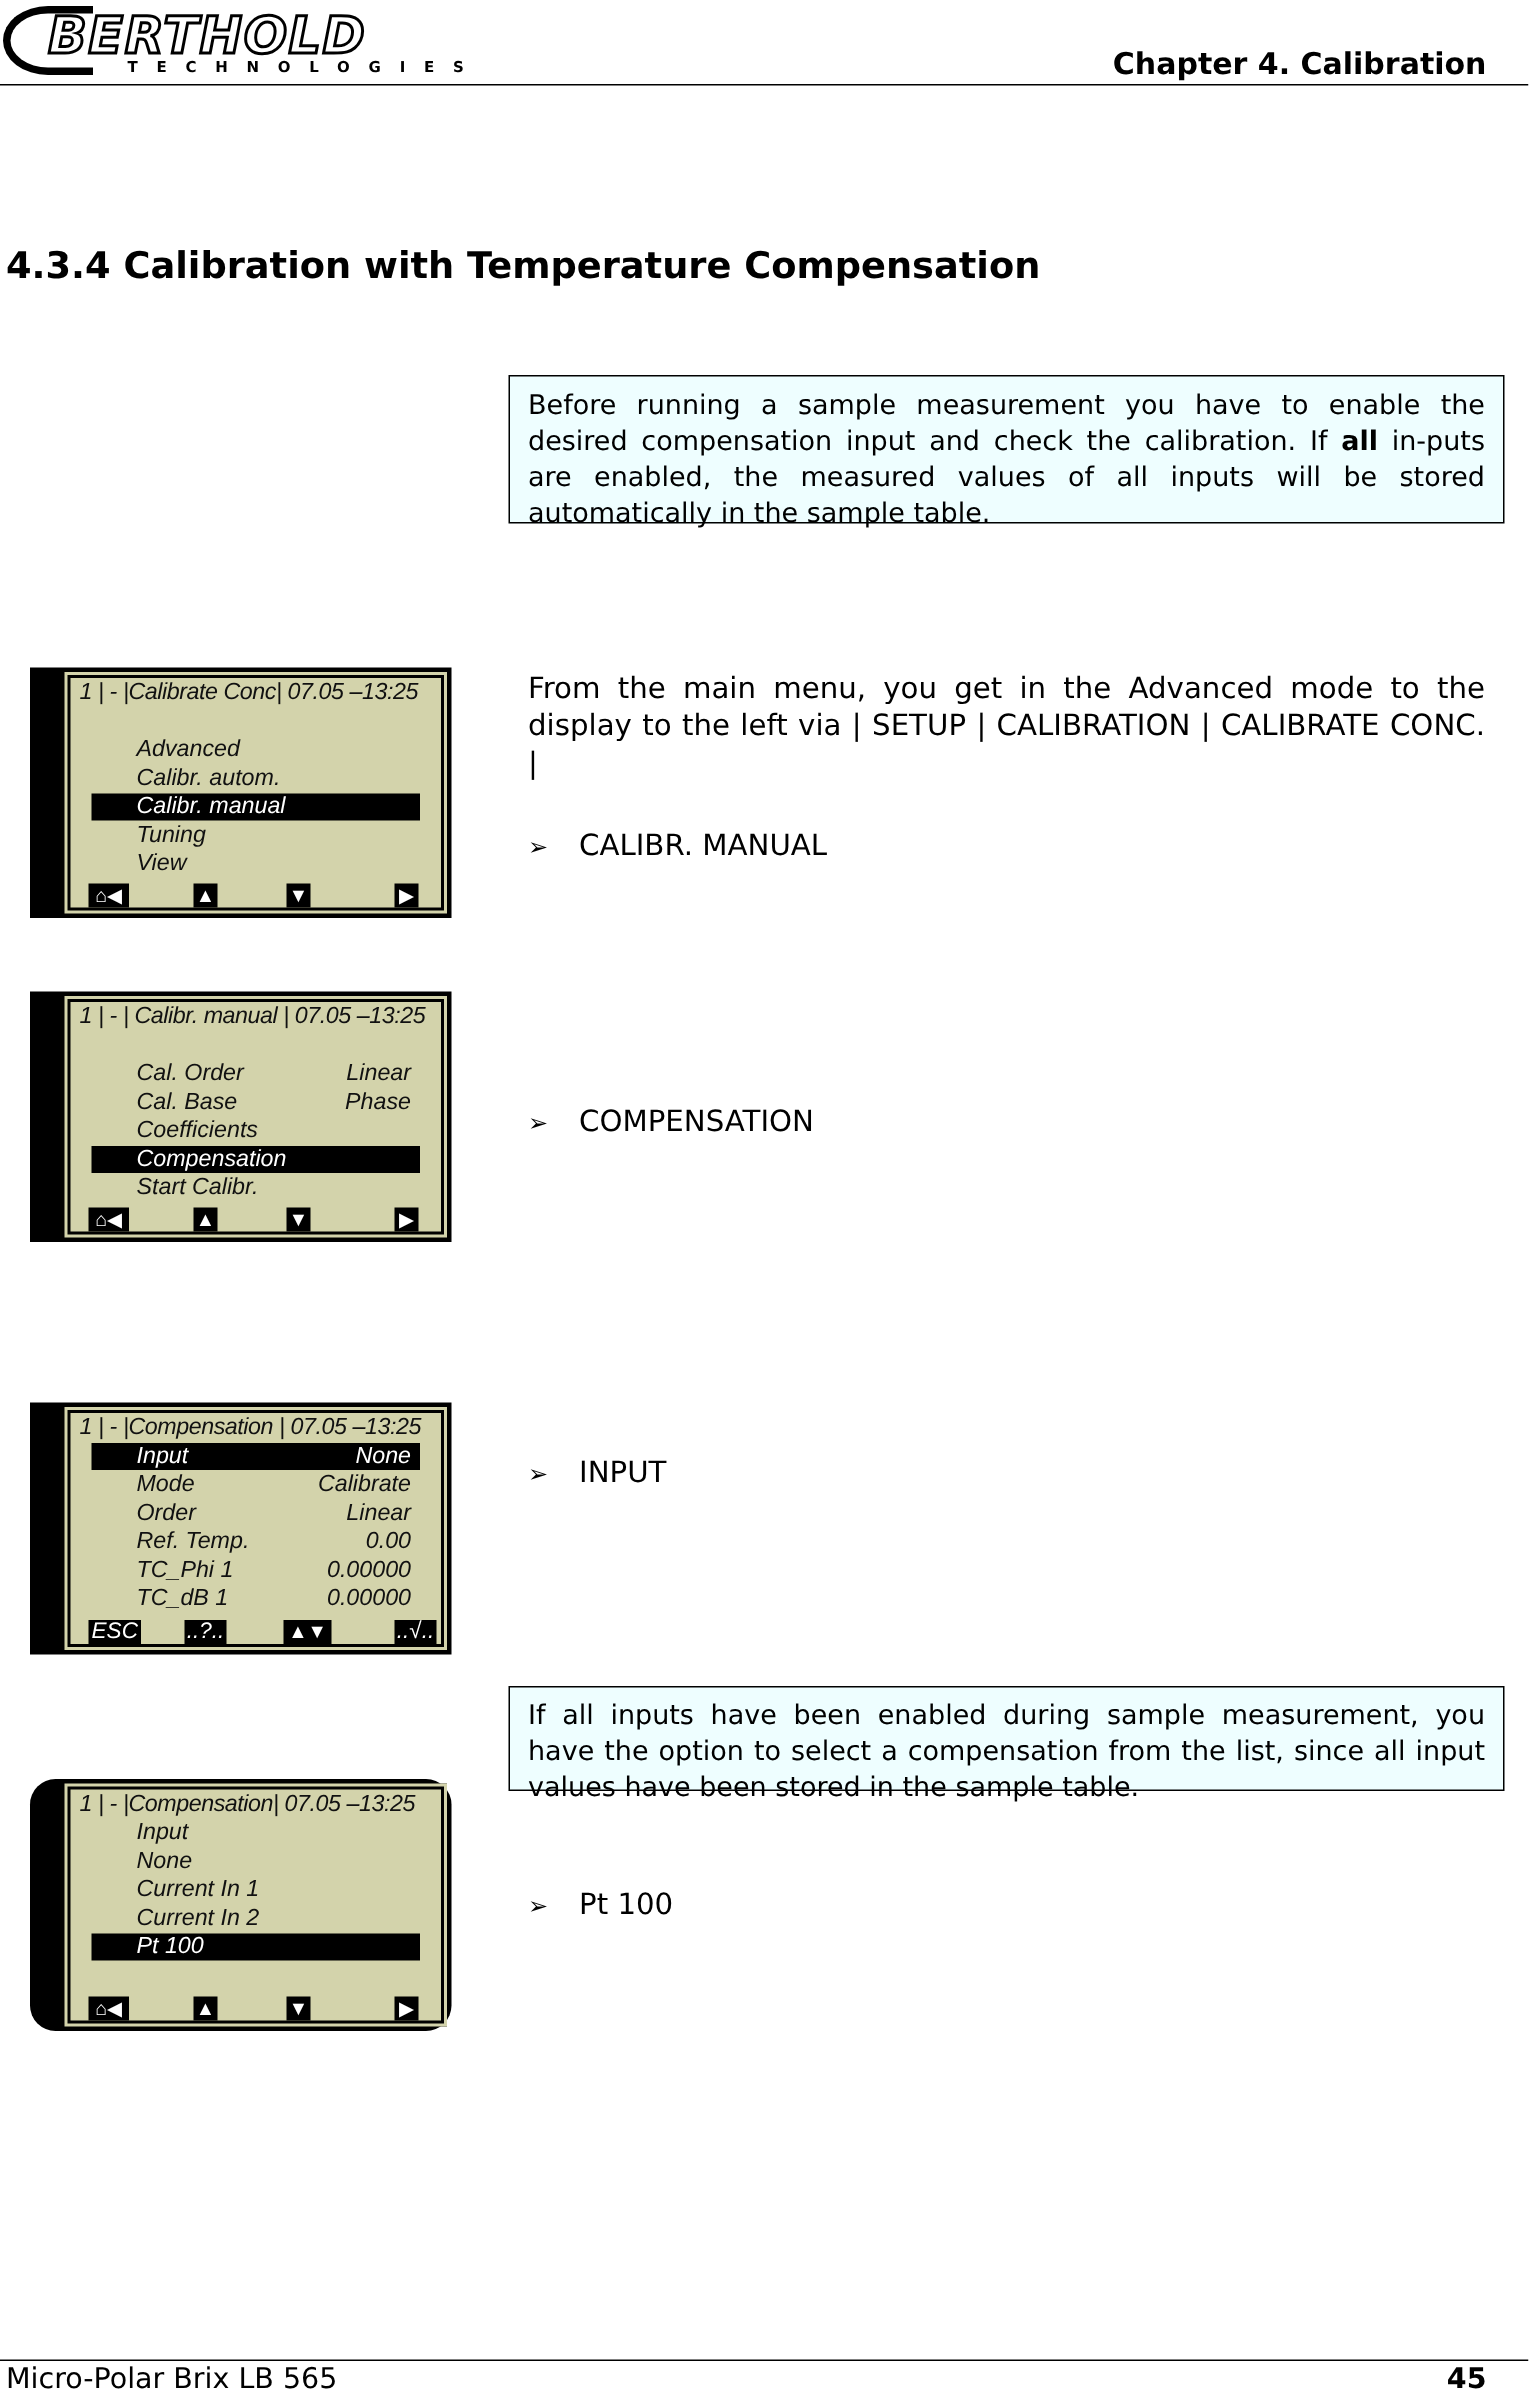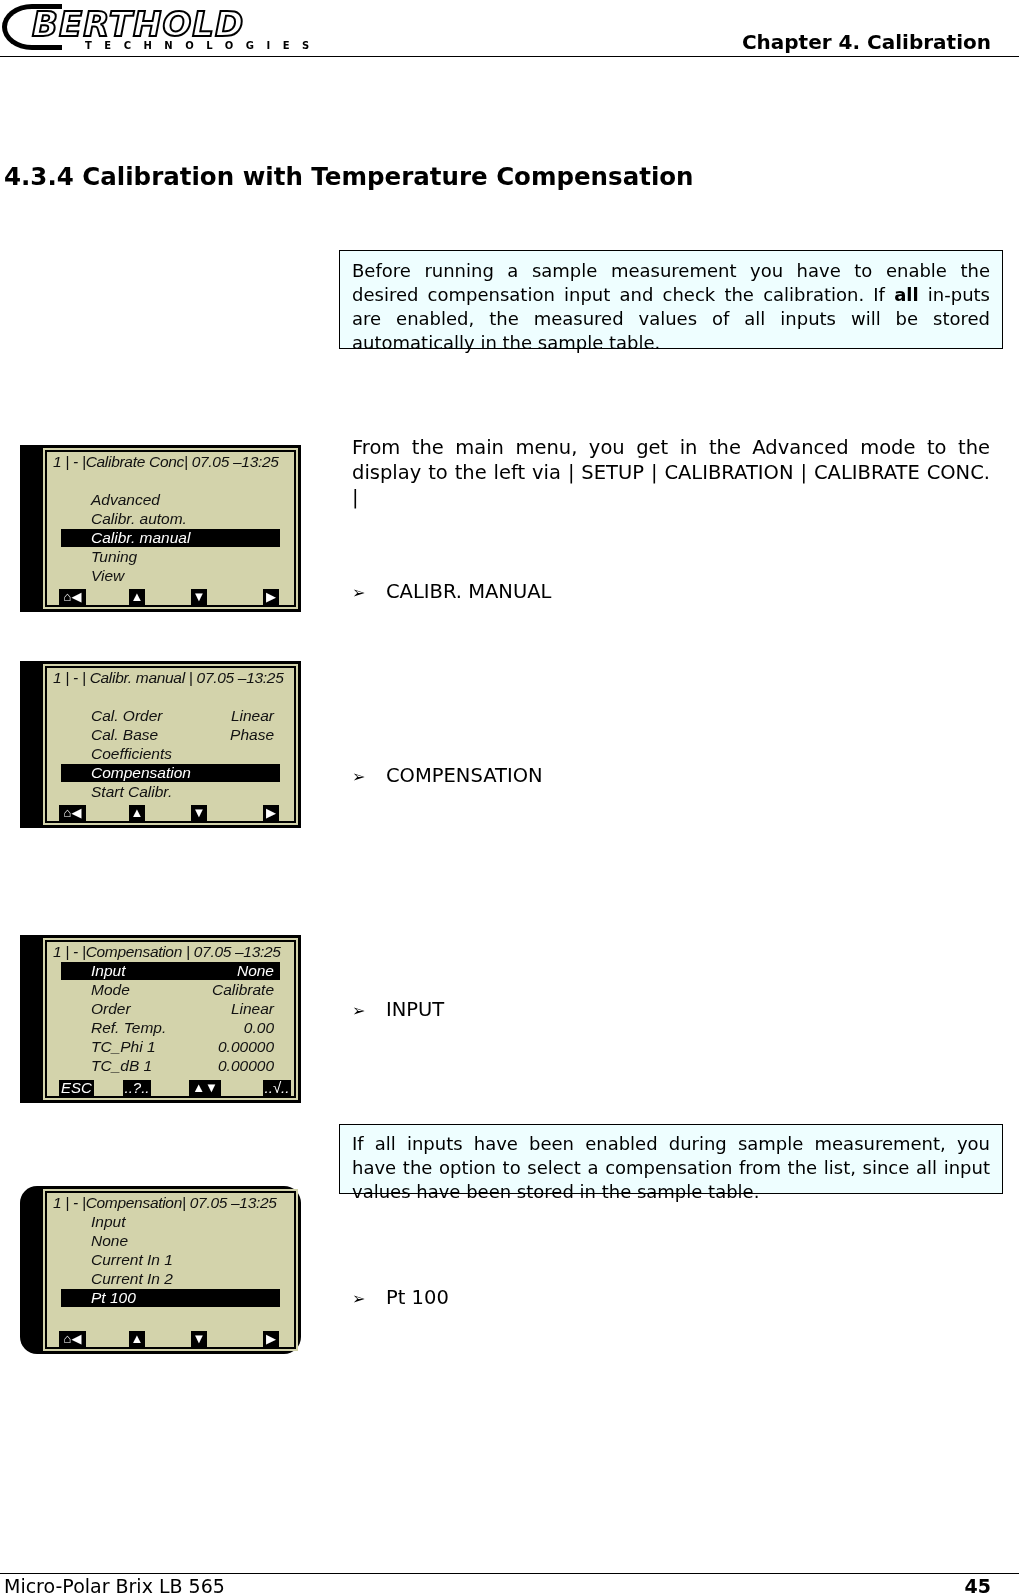--- a/index.html
+++ b/index.html
@@ -22,23 +22,23 @@
   .section-title { position: absolute; left: 4px; top: 162px; font-weight: bold; font-size: 24.5px; }
 
   
   .note { position: absolute; background: #eefeff; border: 1.5px solid #000; box-sizing: border-box;
           padding: 8px 12px 7px 12px; font-size: 18px; line-height: 24px; text-align: justify; }
   .note b { font-weight: bold; }
   .note1 { left: 339px; top: 250px; width: 664px; height: 99px; }
   .note2 { left: 339px; top: 1124px; width: 664px; height: 70px; padding-top: 7px; }
 
   
-  .para { position: absolute; left: 352px; top: 435px; width: 638px; font-size: 19.5px; line-height: 25px;
+  .para { position: absolute; left: 352px; top: 446px; width: 638px; font-size: 19.5px; line-height: 25px;
           text-align: justify; text-align-last: left; }
-  .bullet { position: absolute; left: 352px; font-size: 19.5px; line-height: 24px; margin-top: 28px; }
+  .bullet { position: absolute; left: 352px; font-size: 19.5px; line-height: 24px; }
   .bullet .arrow { display: inline-block; width: 34px; font-size: 16px; }
 
   
   .lcd { position: absolute; left: 20px; width: 281px; background: #000; box-sizing: border-box;
          padding: 3px; }
   .lcd-inner { border: 2px solid #d3d3ab; background: #000; height: 100%; box-sizing: border-box; padding: 2px; margin-left: 20px; }
   .lcd-screen { background: #d3d3ab; height: 100%; position: relative; box-sizing: border-box;
                 font-family: "Liberation Sans", sans-serif; font-style: italic; font-size: 15.5px; color: #111; }
   .lcd-head { position: absolute; left: 6px; top: 1px; white-space: nowrap; letter-spacing: -0.3px; }
   .lcd-row { position: absolute; left: 14px; right: 14px; height: 18px; line-height: 18px; }

